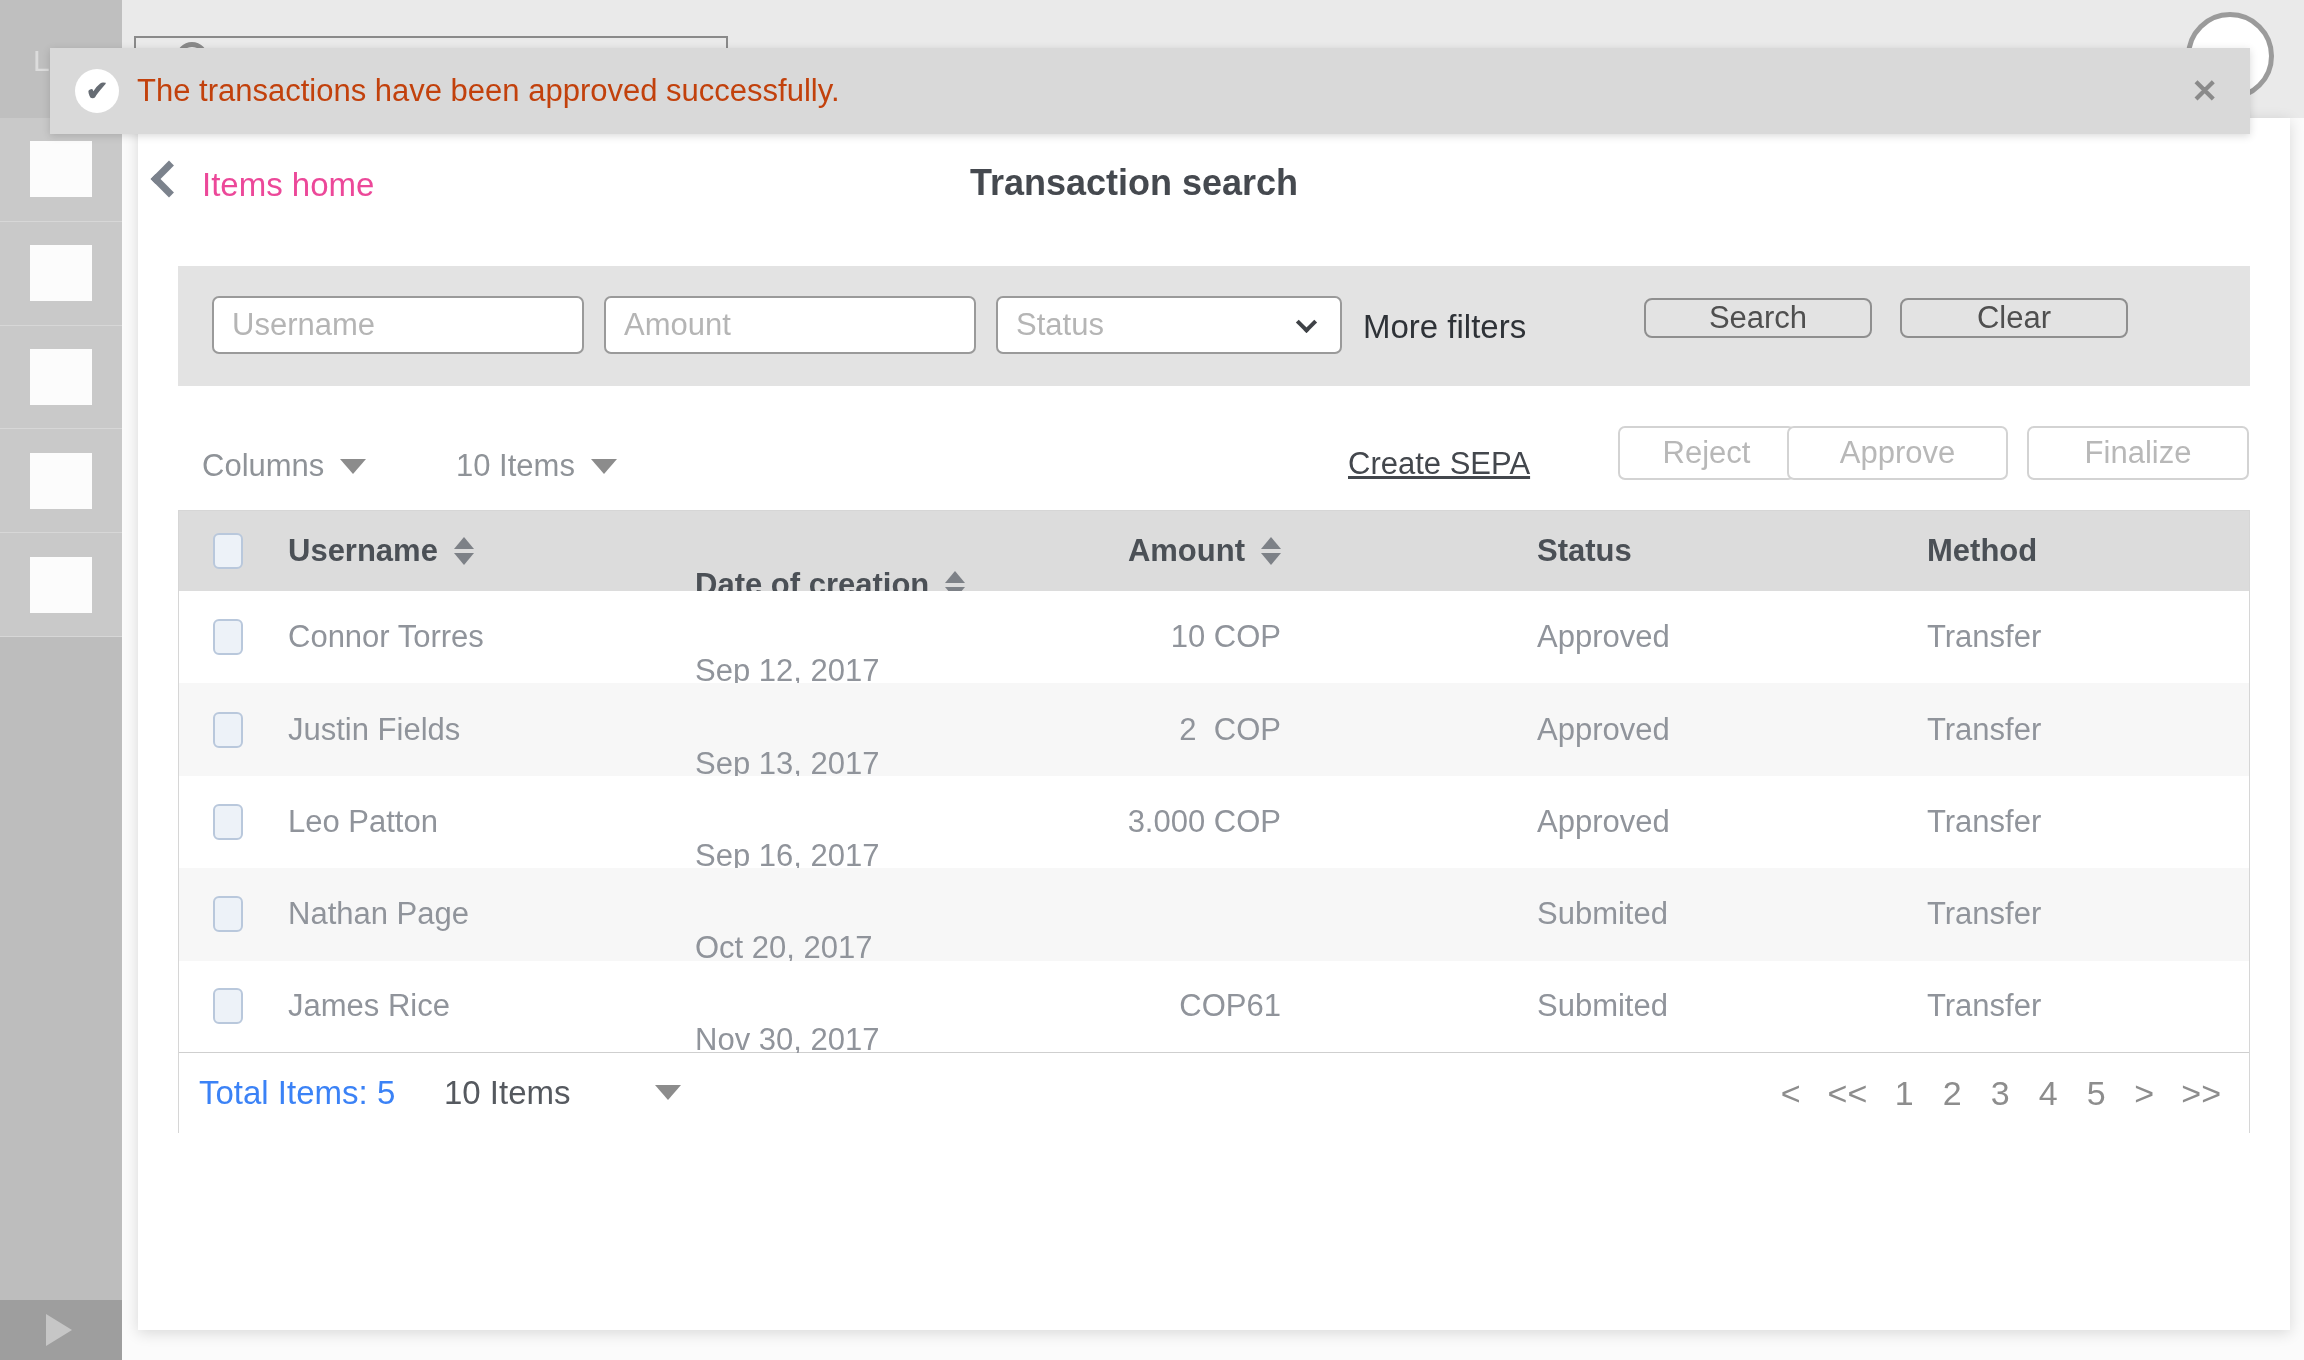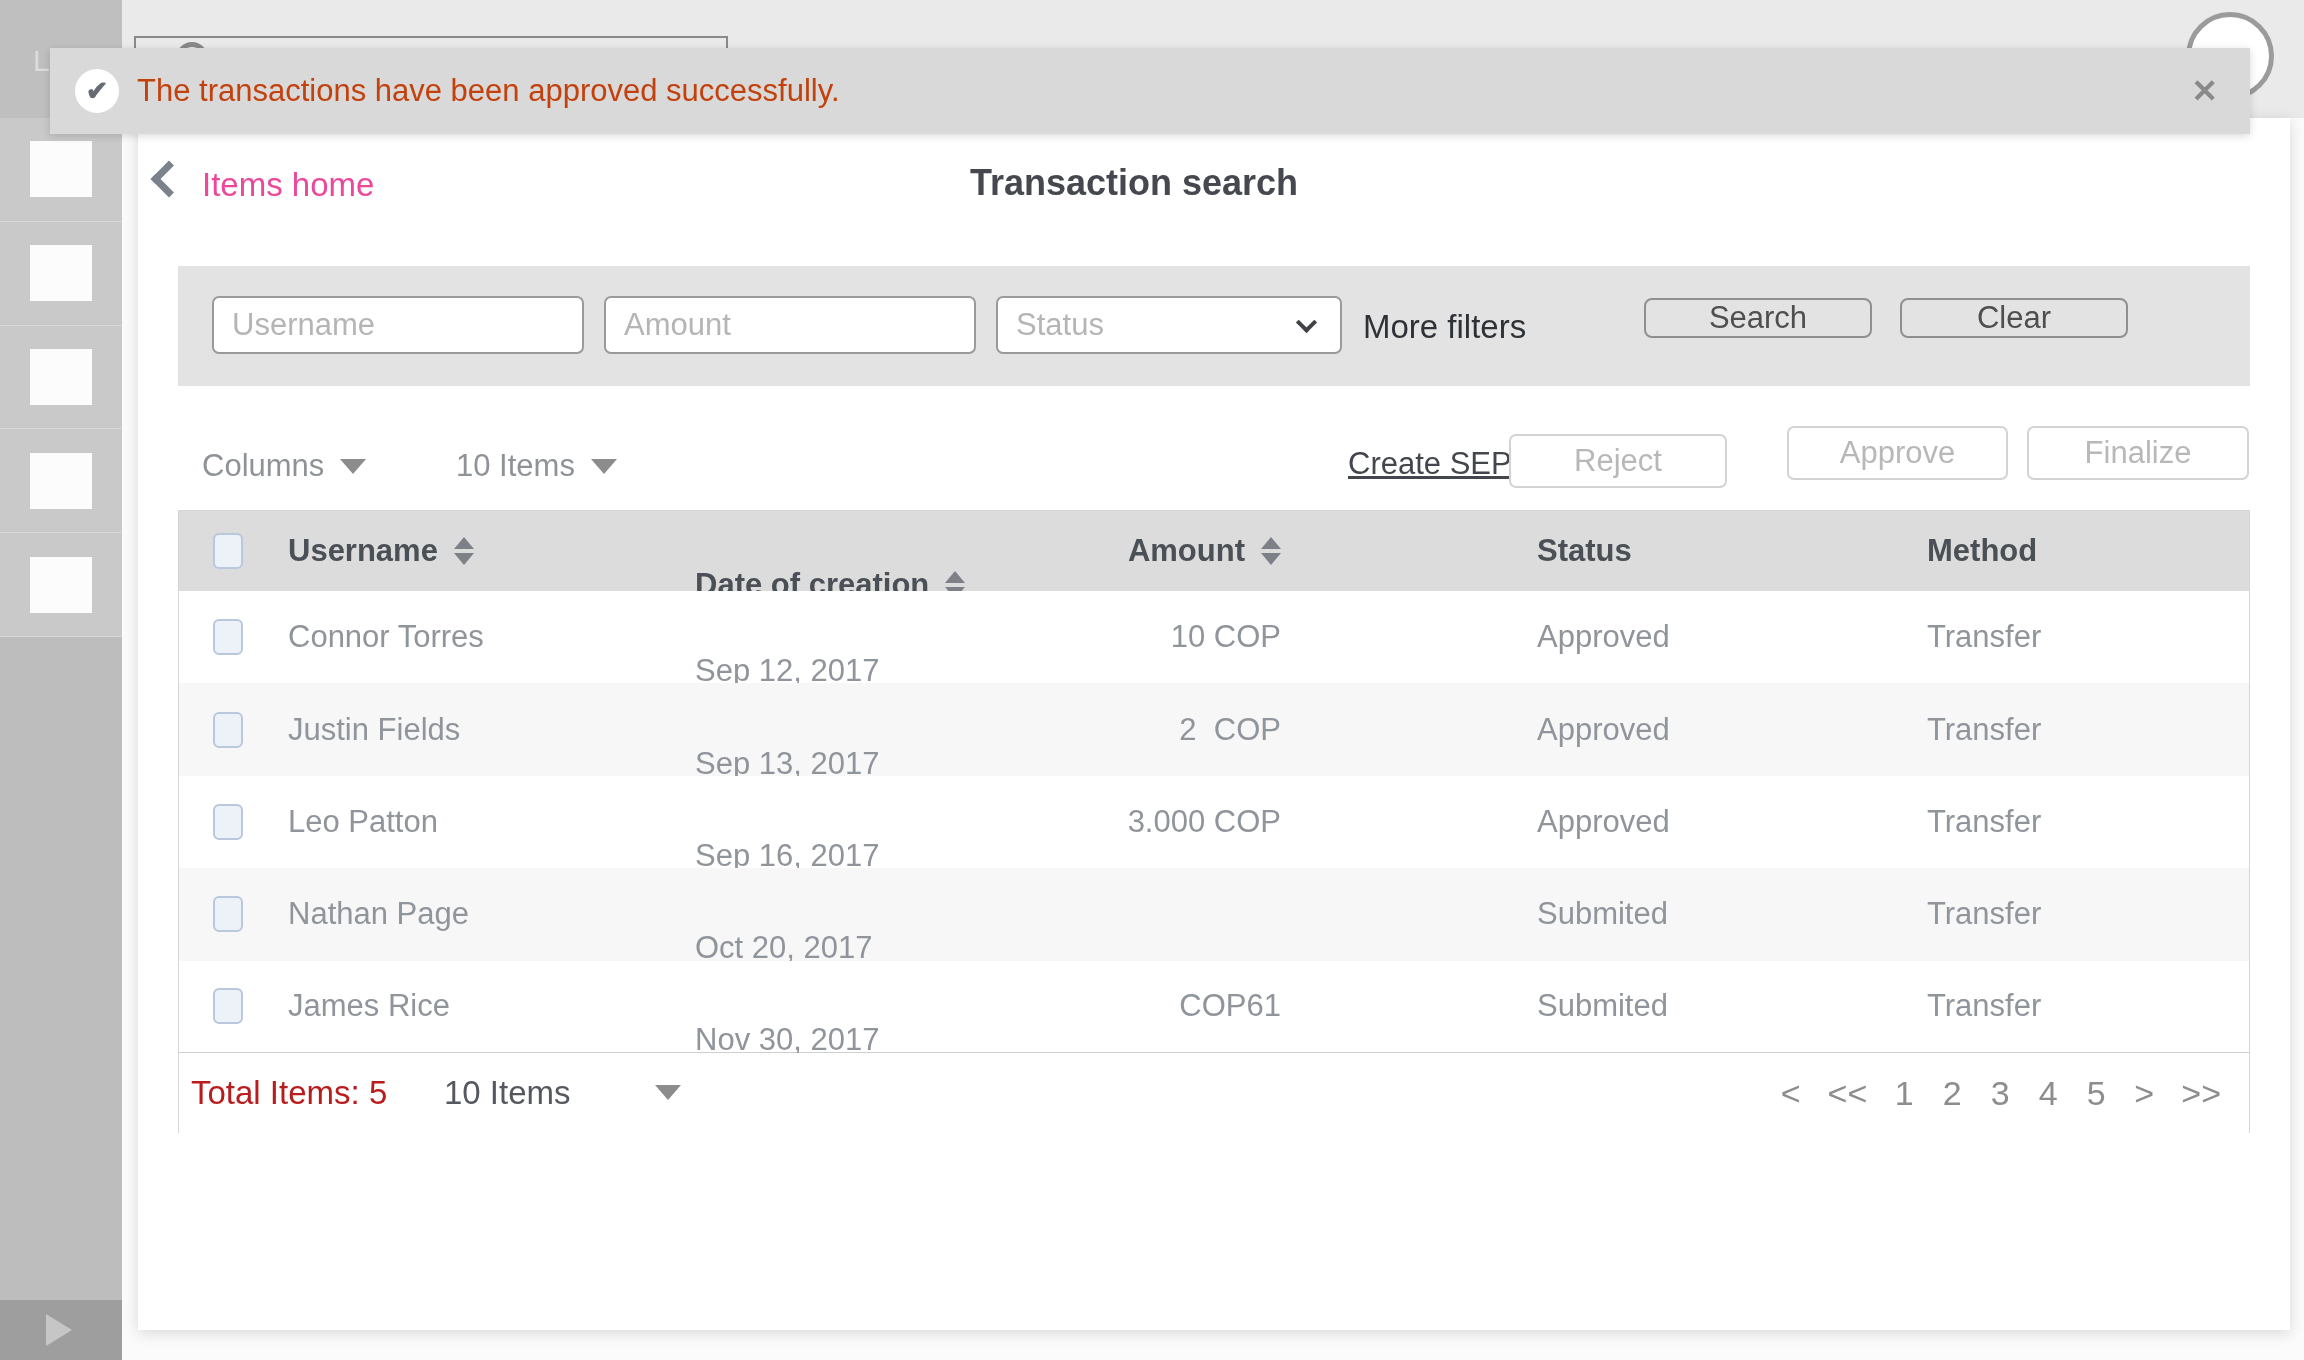--- a/index.html
+++ b/index.html
@@ -61,21 +61,21 @@
   
   .dd { position:absolute; display:flex; align-items:center; gap:16px; font-size:31px; color:#8f9398; cursor:pointer; }
   .dd-columns { left:64px; top:330px; }
   .dd-items { left:318px; top:330px; }
   .tri-down { width:0; height:0; border-left:13px solid transparent; border-right:13px solid transparent;
               border-top:15px solid #8c8c8c; }
   .create-sepa { position:absolute; left:1210px; top:328px; font-size:31px; color:#43474d;
                  text-decoration:underline; cursor:pointer; }
   .t-btn { position:absolute; top:308px; height:54px; background:#ffffff; border:2px solid #d3d3d3;
            border-radius:7px; font-size:31px; color:#b8b8b8; font-family:"Liberation Sans", sans-serif; cursor:pointer; }
-  .btn-reject { left:1371px; width:218px;margin-top:8px; }
+  .btn-reject { left:1480px; width:177px; }
   .btn-approve { left:1649px; width:221px; }
   .btn-finalize { left:1889px; width:222px; }
 
   
   .table-box { position:absolute; left:40px; top:392px; width:2072px; height:623px;
                border:1px solid #d6d6d6; background:#ffffff; }
   .thead { position:relative; height:80px; background:#dcdcdc; }
   .trow { position:relative; height:92.4px; background:#ffffff; }
   .trow.alt { background:#f7f7f7; }
   .trow.last { border-bottom:1px solid #cfcfcf; }
@@ -90,21 +90,21 @@
   .cell-method { left:1748px; }
   .checkbox { width:30px; height:36px; background:#edf2f8; border:2px solid #b9c8dc; border-radius:6px; cursor:pointer; }
   .sort-icon { display:inline-flex; flex-direction:column; gap:4px; }
   .sort-up { width:0; height:0; border-left:10px solid transparent; border-right:10px solid transparent;
              border-bottom:12px solid #7d8187; }
   .sort-dn { width:0; height:0; border-left:10px solid transparent; border-right:10px solid transparent;
              border-top:12px solid #7d8187; }
 
   
   .tfoot { position:relative; height:80px; background:#ffffff; }
-  .total-label { position:absolute; left:12px; top:50%; transform:translateY(-50%); font-size:33px; color:#b91c1c; }
+  .total-label { position:absolute; left:20px; top:50%; transform:translateY(-50%); font-size:33px; color:#3b82f6; }
   .foot-dd { position:absolute; left:265px; top:50%; transform:translateY(-50%);
              display:flex; align-items:center; gap:84px; font-size:33px; color:#55595f; cursor:pointer; }
   .pagination { position:absolute; right:28px; top:50%; transform:translateY(-50%);
                 display:flex; align-items:center; gap:26px; font-size:34px; color:#8d8d8d; }
   .page-item { cursor:pointer; min-width:22px; text-align:center; }
 
   
   .banner { position:absolute; left:50px; top:48px; width:2200px; height:86px; background:#d9d9d9;
             box-shadow:0 2px 8px rgba(0,0,0,0.15); z-index:10; }
   .check-circle { position:absolute; left:25px; top:21px; width:44px; height:44px; background:#ffffff;

